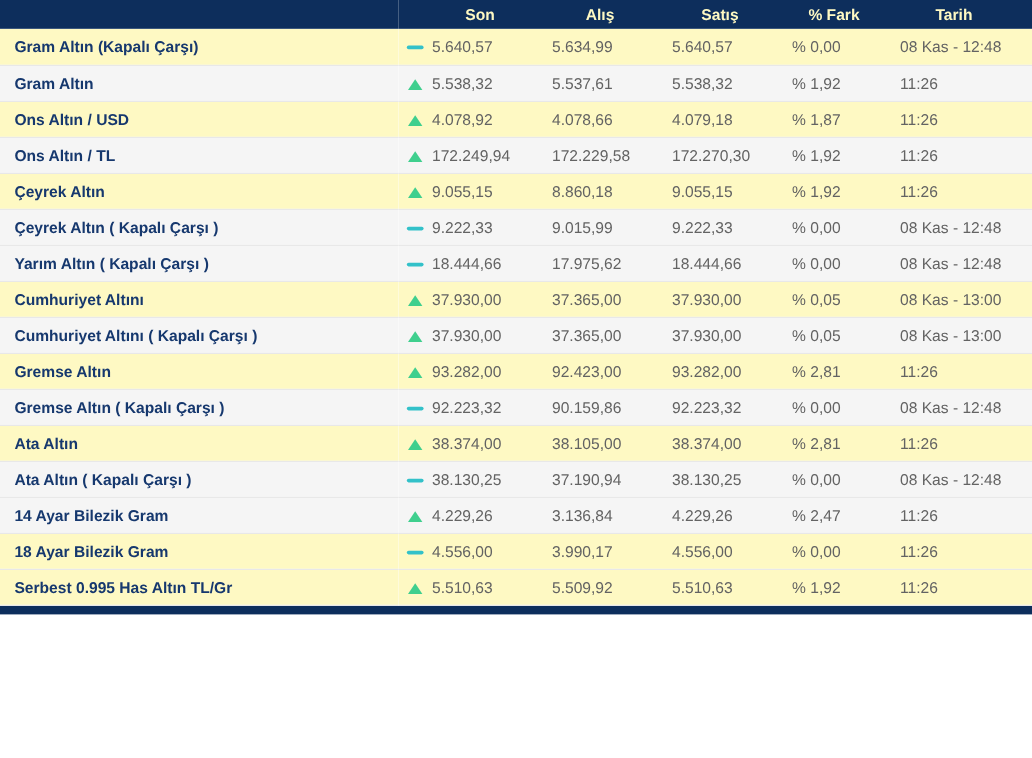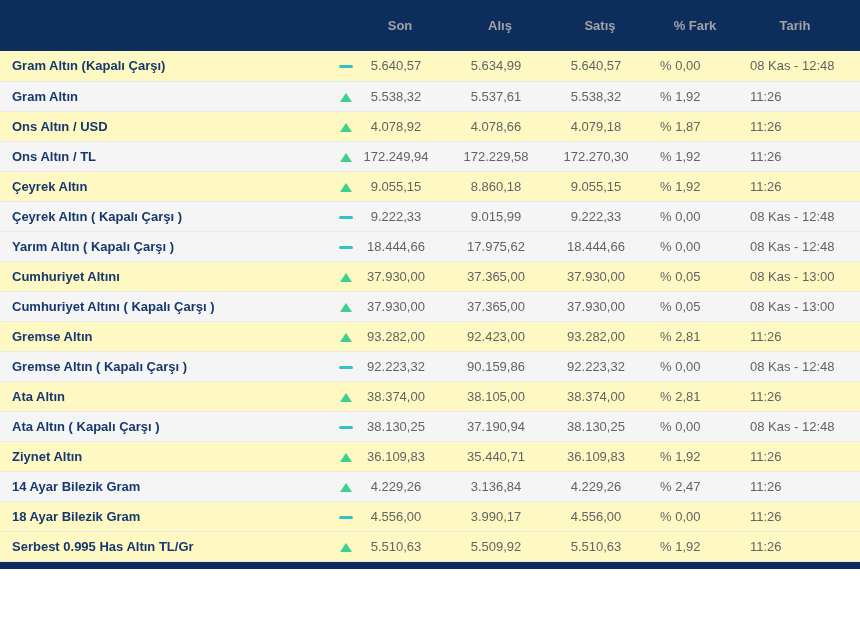--- a/index.html
+++ b/index.html
@@ -9,34 +9,34 @@
     --header-bg:#0d2e5c;
     --name-color:#16386e;
     --value-color:#636363;
     --up-color:#3fcf8e;
     --flat-color:#33c1c9;
     --row-alt:#f5f5f5;
     --row-border:#e8e8e8;
   }
   table { width:860px; border-collapse:collapse; table-layout:fixed; }
   thead th {
-    background:var(--header-bg); color:#a3a3a3; font-size:13px; font-weight:bold;
-    height:51px; vertical-align:middle;
+    background:var(--header-bg); color:#fef9c3; font-size:13px; font-weight:bold;
+    height:24px; vertical-align:middle;
   }
   th.ch { text-align:center; padding-right:20px; }
   tbody td {
     height:30px; font-size:13px; color:var(--value-color);
     border-bottom:1px solid var(--row-border); vertical-align:middle;
     white-space:nowrap; overflow:hidden;
   }
   tbody tr.odd  { background:#fef9c3; }
   tbody tr.even { background:var(--row-alt);margin-top:29px; }
   td.name { color:var(--name-color); font-weight:bold; text-align:left; padding-left:12px; cursor:pointer; }
   td.trend { text-align:center; }
-  td.num  { text-align:center; padding-right:28px; }
+  td.num  { text-align:left; padding-right:28px; }
   td.fark { text-align:left; padding-right:38px; }
   td.tarih{ text-align:left; }
   .tri-up {
     display:inline-block; width:0; height:0; vertical-align:middle;
     border-left:6px solid transparent; border-right:6px solid transparent;
     border-bottom:9px solid var(--up-color);
   }
   .dash {
     display:inline-block; width:14px; height:3px; vertical-align:middle;
     background:var(--flat-color); border-radius:2px;
@@ -178,29 +178,20 @@
       </tr>
       <tr class="even">
         <td class="name">Ata Altın ( Kapalı Çarşı )</td>
         <td class="trend"><span class="dash"></span></td>
         <td class="num">38.130,25</td>
         <td class="num">37.190,94</td>
         <td class="num">38.130,25</td>
         <td class="fark">% 0,00</td>
         <td class="tarih">08 Kas - 12:48</td>
       </tr>
-      <tr class="odd">
-        <td class="name">Ziynet Altın</td>
-        <td class="trend"><span class="tri-up"></span></td>
-        <td class="num">36.109,83</td>
-        <td class="num">35.440,71</td>
-        <td class="num">36.109,83</td>
-        <td class="fark">% 1,92</td>
-        <td class="tarih">11:26</td>
-      </tr>
       <tr class="even">
         <td class="name">14 Ayar Bilezik Gram</td>
         <td class="trend"><span class="tri-up"></span></td>
         <td class="num">4.229,26</td>
         <td class="num">3.136,84</td>
         <td class="num">4.229,26</td>
         <td class="fark">% 2,47</td>
         <td class="tarih">11:26</td>
       </tr>
       <tr class="odd">

